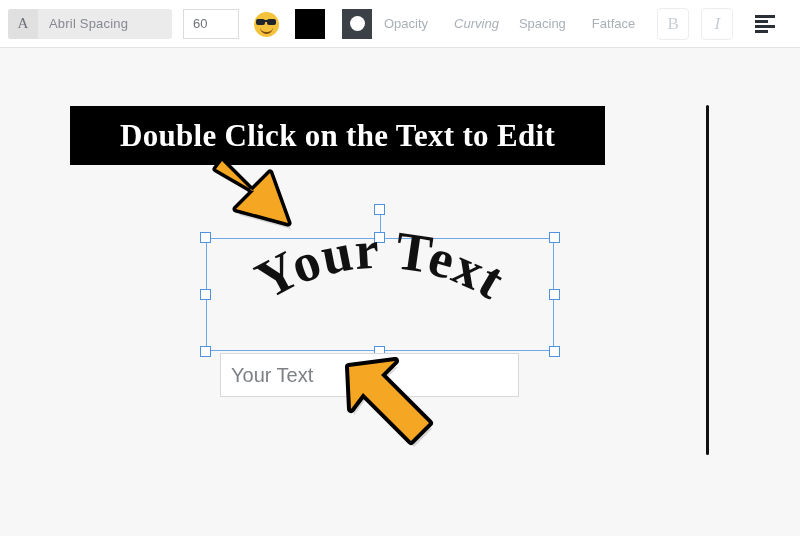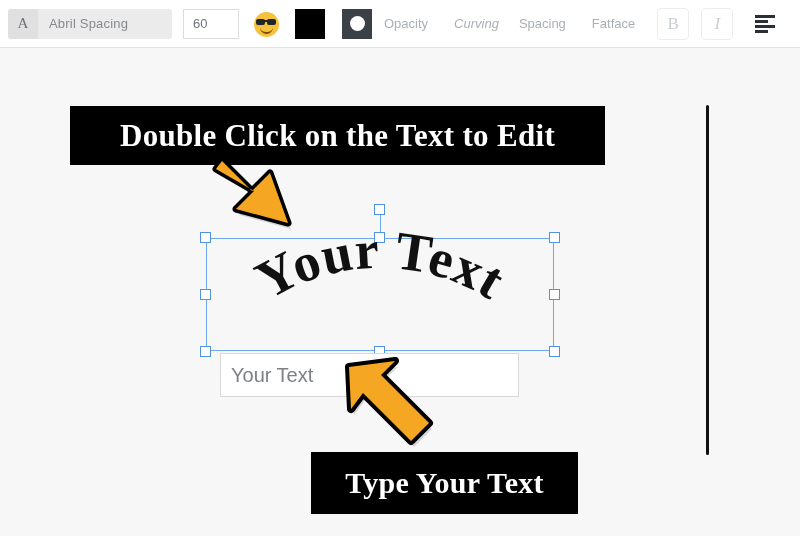--- a/index.html
+++ b/index.html
@@ -398,17 +398,16 @@
   <div class="arrow" id="arrow-bottom">
     <svg width="100" height="90" viewBox="0 0 100 90" xmlns="http://www.w3.org/2000/svg">
       <g transform="translate(4,4)">
         <polygon points="4,6 50,0 36,14 84,62 66,80 18,32 6,48" fill="#b9b9b9" opacity="0.55" transform="translate(3,6)"></polygon>
         <polygon points="4,6 50,0 36,14 84,62 66,80 18,32 6,48" fill="#f5a623" stroke="#000000" stroke-width="8" stroke-linejoin="round"></polygon>
         <polygon points="4,6 50,0 36,14 84,62 66,80 18,32 6,48" fill="#f5a623"></polygon>
       </g>
     </svg>
   </div>
 
-  <div class="banner" id="banner-bottom">Type Your Text</div>
 
   <div id="scrollbar"></div>
 
 </div>
 
 </body></html>

